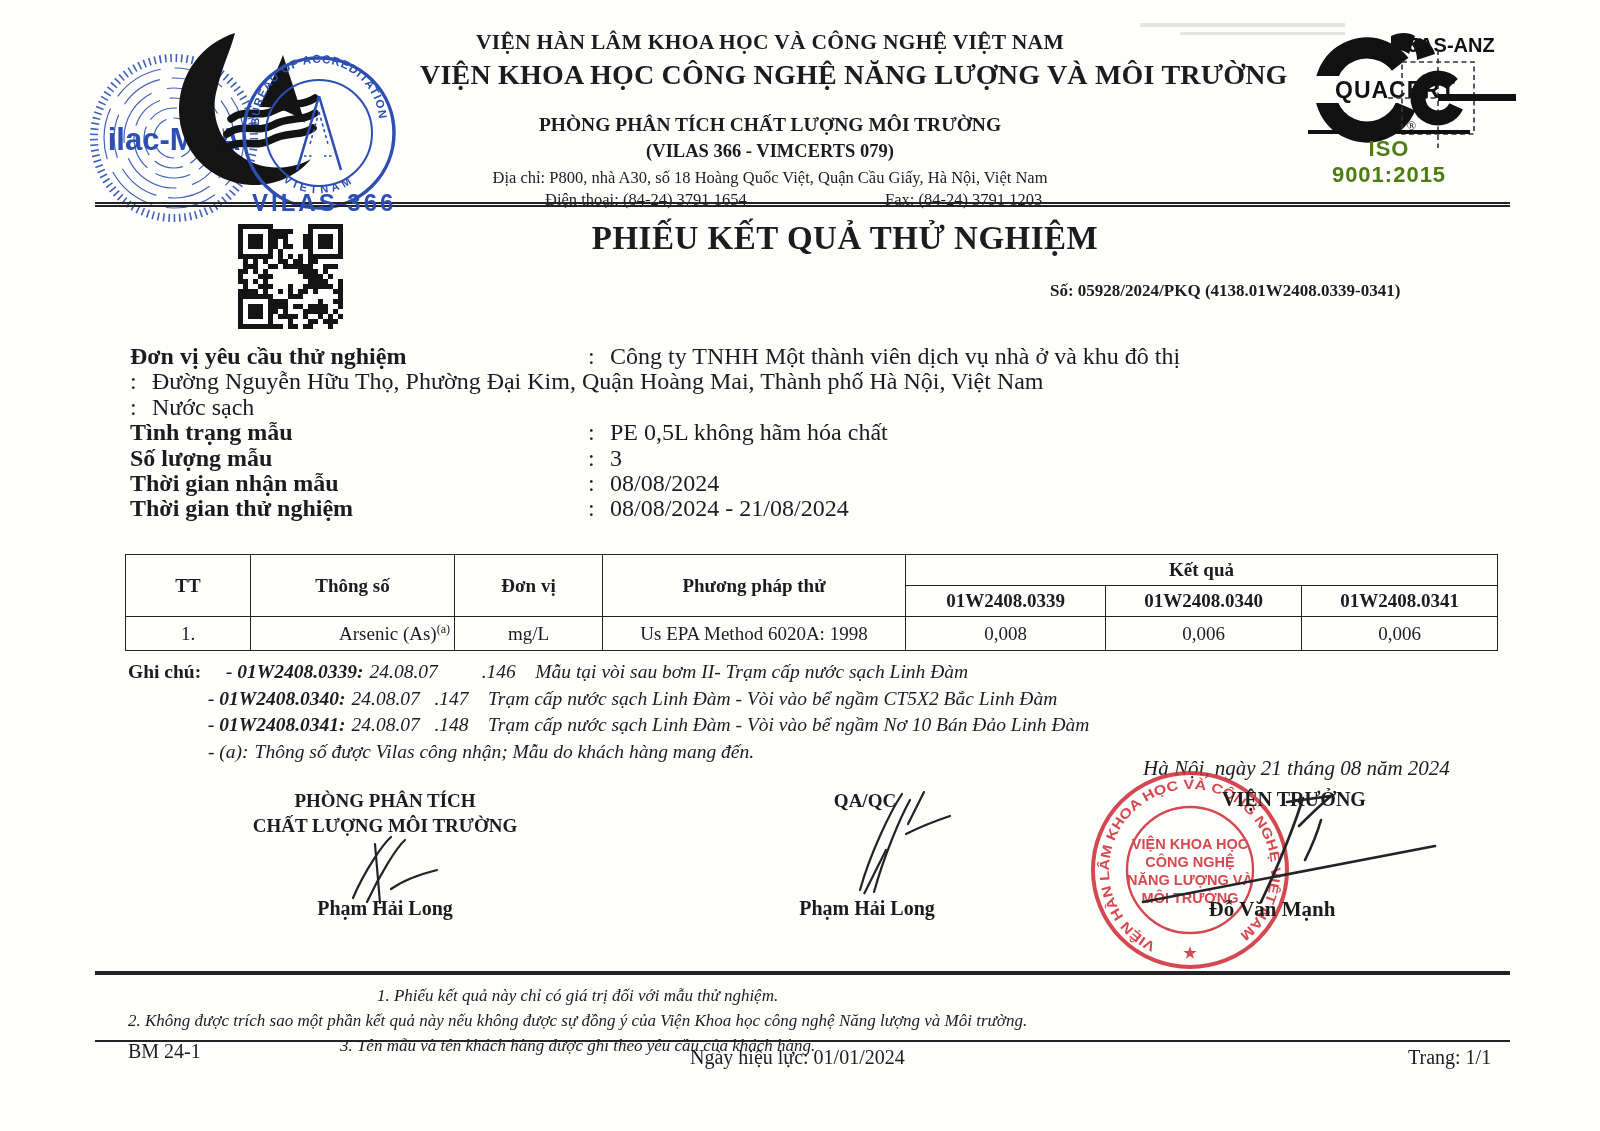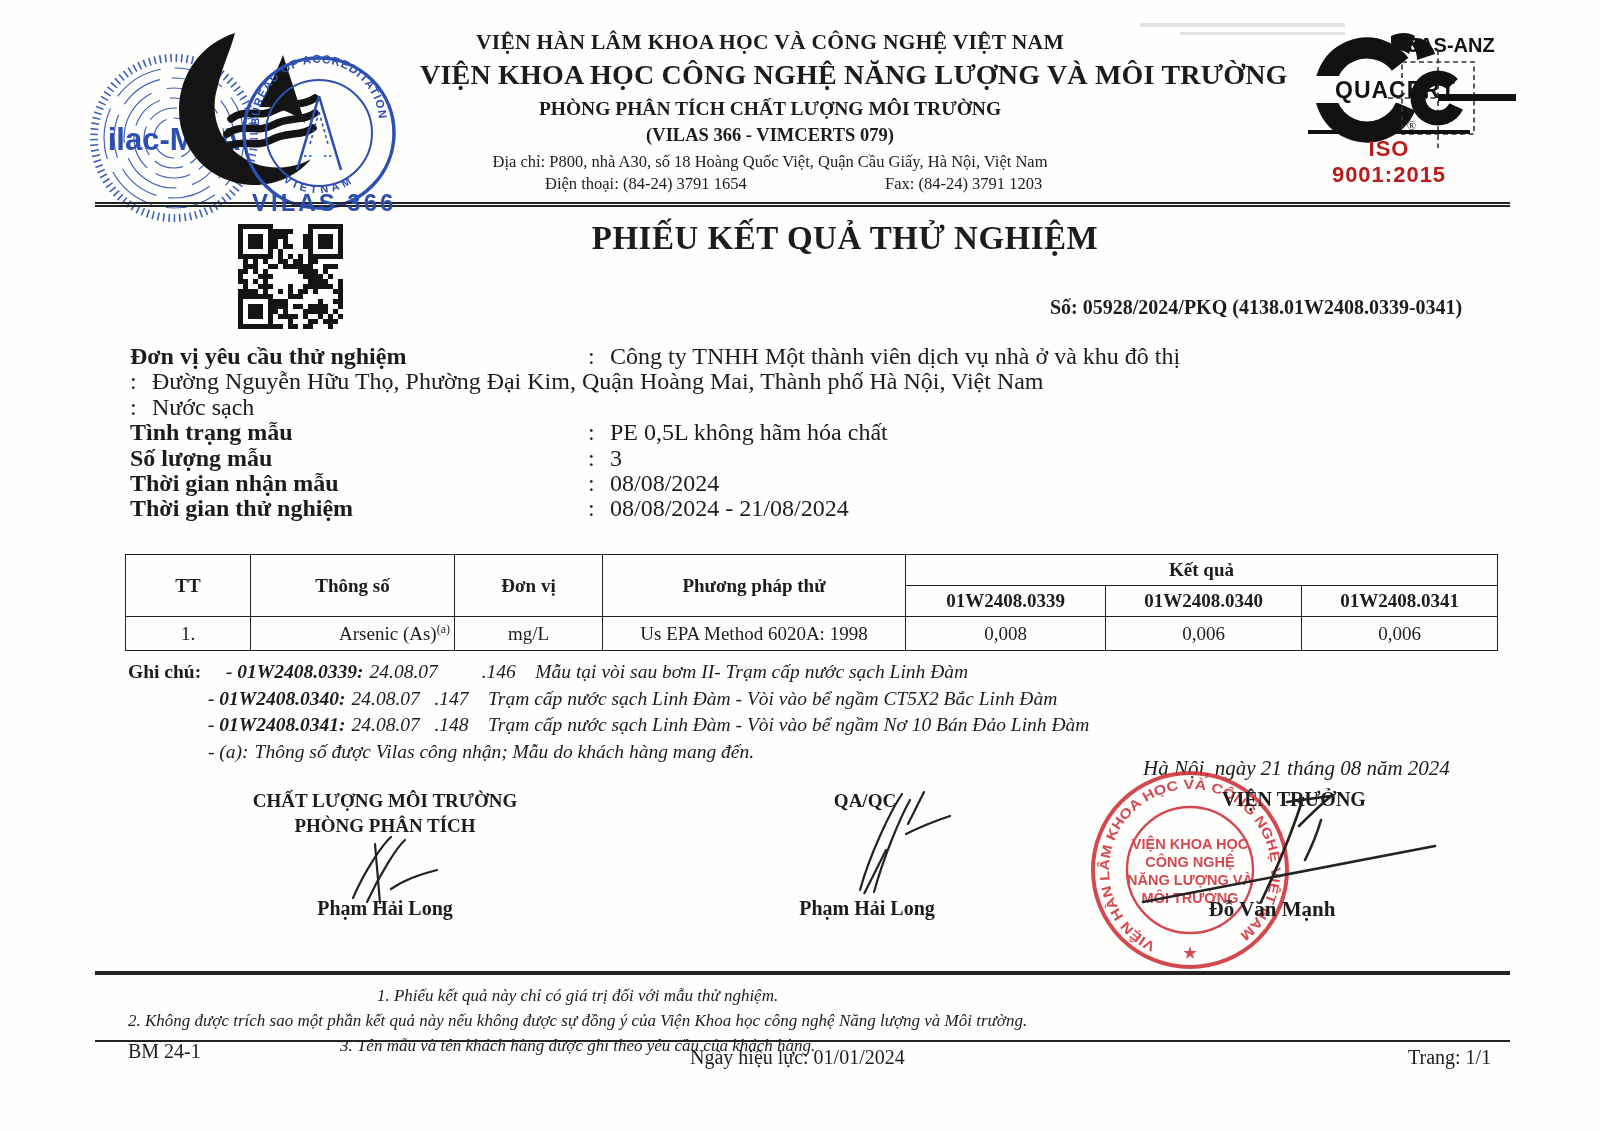--- a/index.html
+++ b/index.html
@@ -9,35 +9,35 @@
     background: #fefefd; overflow: hidden;
     font-family: "Liberation Serif", serif; color: #1c1c1c;
   }
   .abs { position: absolute; }
   .nowrap { white-space: nowrap; }
 
   
   #org-block { left: 420px; top: 30px; width: 700px; text-align: center; }
   .org1 { font-size: 21.5px; font-weight: bold; letter-spacing: .3px; }
   .org2 { font-size: 28px; font-weight: bold; margin-top: 4px; letter-spacing: .2px; }
-  .dept { font-size: 19.5px; font-weight: bold; margin-top: 7px; }
+  .dept { font-size: 19.5px; font-weight: bold; margin-top: 23px; }
   .certs { font-size: 18.5px; font-weight: bold; margin-top: 5px; }
   .addr { font-size: 16.5px; margin-top: 6px; }
   .phone-line { position: relative; height: 20px; margin-top: 2px; font-size: 16.5px; }
   .phone-line .ph { position: absolute; left: 125px; }
   .phone-line .fx { position: absolute; left: 465px; }
 
   
   .dbl-rule { left: 95px; width: 1415px; height: 5px;
     border-top: 2.5px solid #232323; border-bottom: 2px solid #232323; }
   .thin-rule { left: 95px; width: 1415px; border-top: 2.2px solid #232323; }
 
   #title { left: 845px; top: 220px; transform: translateX(-50%);
     font-size: 33px; font-weight: bold; white-space: nowrap; letter-spacing: .5px; }
-  #doc-number { left: 1050px; top: 296px; font-size: 20px; font-weight: bold; white-space: nowrap; }
+  #doc-number { left: 1050px; top: 281px; font-size: 17px; font-weight: bold; white-space: nowrap; }
 
   
   #info { left: 130px; top: 343px; width: 1360px; font-size: 24px; }
   .info-row { display: flex; height: 25.4px; align-items: flex-start; }
   .info-label { width: 458px; font-weight: bold; }
   .info-colon { width: 22px; }
   .info-value { flex: 1; white-space: nowrap; }
 
   
   #results { left: 125px; top: 554px; border-collapse: collapse; table-layout: fixed;
@@ -65,21 +65,21 @@
   
   #foot-notes { left: 128px; top: 983px; font-size: 17px; font-style: italic; line-height: 25px; text-align: center; }
   .foot-item { white-space: nowrap; }
   #form-code { left: 128px; top: 1040px; font-size: 20px; }
   #effective { left: 690px; top: 1046px; font-size: 20px; }
   #page-num { left: 1408px; top: 1046px; font-size: 20px; }
   #vilas-366 { left: 252px; top: 189px; font-family: "Liberation Sans", sans-serif;
     font-weight: bold; font-size: 24px; color: #2d4fb2; letter-spacing: 3px; z-index: 5; }
   #iso-line { left: 1308px; top: 130px; width: 162px; border-top: 4px solid #111;
     padding-top: 2px; font-family: "Liberation Sans", sans-serif; font-weight: bold;
-    font-size: 22px; letter-spacing: 1px; color: #b91c1c; text-align: center; }
+    font-size: 22px; letter-spacing: 1px; color: #4d7c0f; text-align: center; }
   .artifact { background: #d9d9d6; opacity: .7; }
 </style>
 </head>
 <body>
 
 <div id="doc">
 
   <div class="abs artifact" style="left:1140px; top:23px; width:205px; height:4px;"></div>
   <div class="abs artifact" style="left:1180px; top:32px; width:165px; height:3px;"></div>
 
@@ -404,22 +404,22 @@
       <span class="nid">- 01W2408.0341:</span><span class="ntext">24.08.07&nbsp;&nbsp;&nbsp;.148&nbsp;&nbsp;&nbsp;&nbsp;Trạm cấp nước sạch Linh Đàm - Vòi vào bể ngầm Nơ 10 Bán Đảo Linh Đàm</span>
     </div>
     <div class="note-line note-indent">
       <span class="nid-plain">- (a):</span><span class="ntext">Thông số được Vilas công nhận; Mẫu do khách hàng mang đến.</span>
     </div>
   </div>
 
   <div class="abs" id="date-line">Hà Nội, ngày 21 tháng 08 năm 2024</div>
 
   <div class="abs sig-title" style="left:230px; top:788px; width:310px;">
+    <div>PHÒNG PHÂN TÍCH</div>
     <div>CHẤT LƯỢNG MÔI TRƯỜNG</div>
-    <div>PHÒNG PHÂN TÍCH</div>
   </div>
   <svg class="abs" style="left:325px; top:832px;" width="140" height="72" viewBox="0 0 140 72">
     <g stroke="#232323" stroke-width="2.2" fill="none" stroke-linecap="round">
       <path d="M28,66 C40,38 58,12 66,5"></path>
       <path d="M42,70 C55,42 72,15 80,8"></path>
       <path d="M55,71 L50,12"></path>
       <path d="M66,57 C80,47 100,41 112,38"></path>
     </g>
   </svg>
   <div class="abs sig-name" style="left:230px; top:897px; width:310px;">Phạm Hải Long</div>

